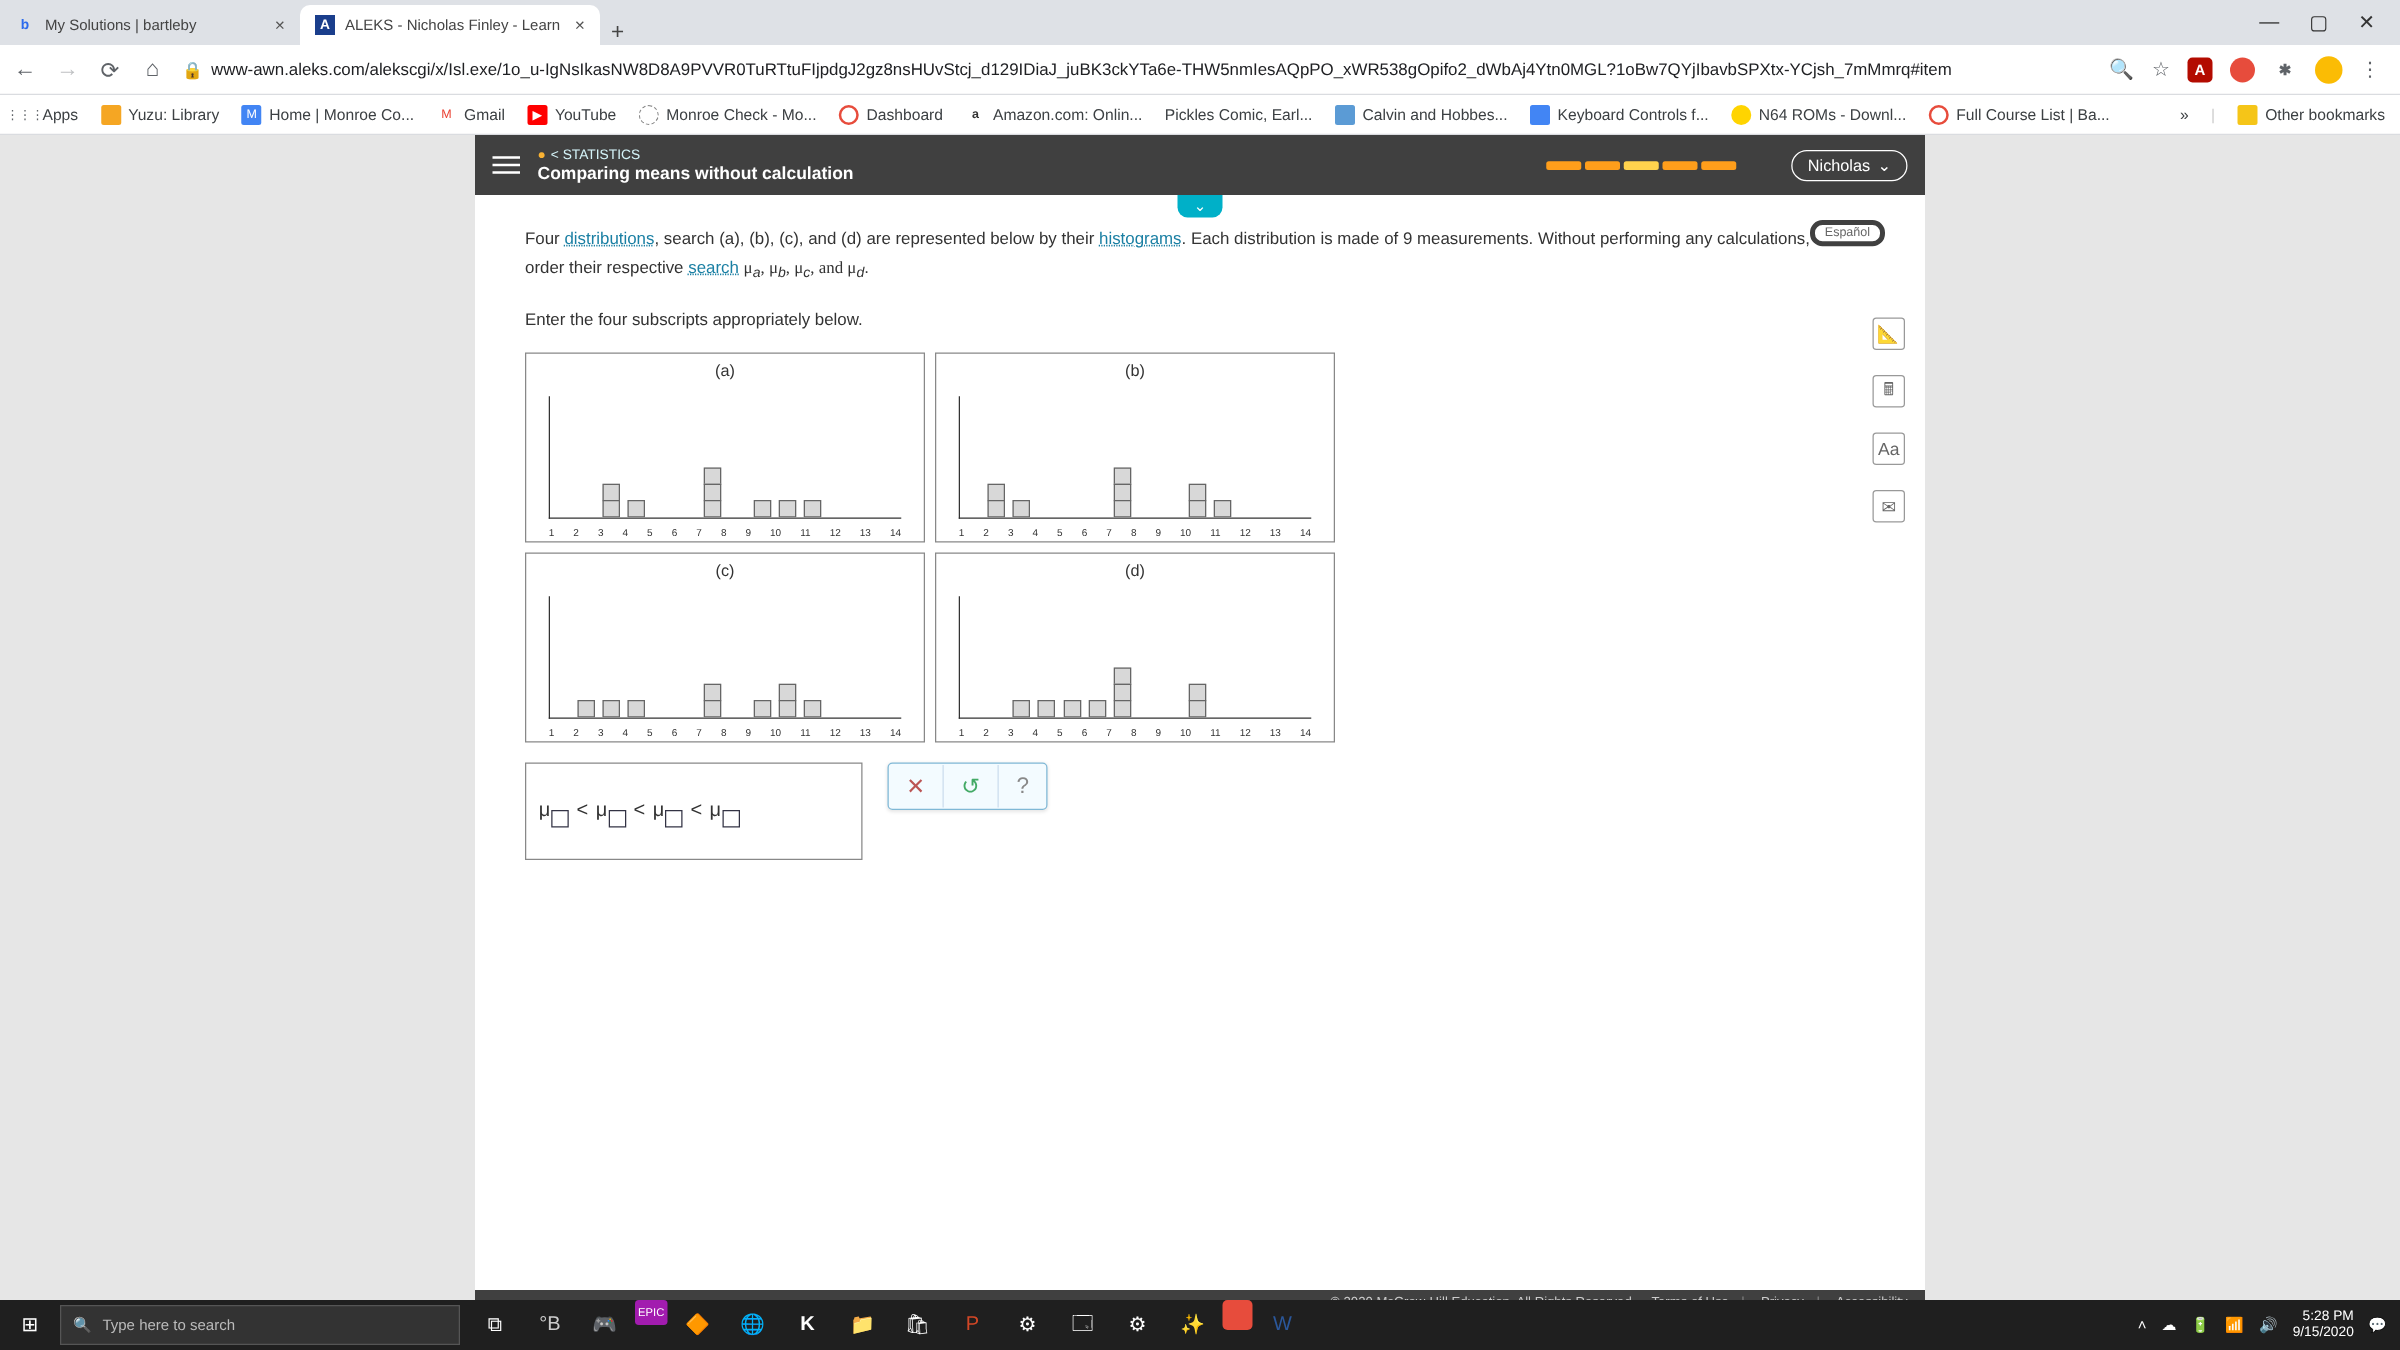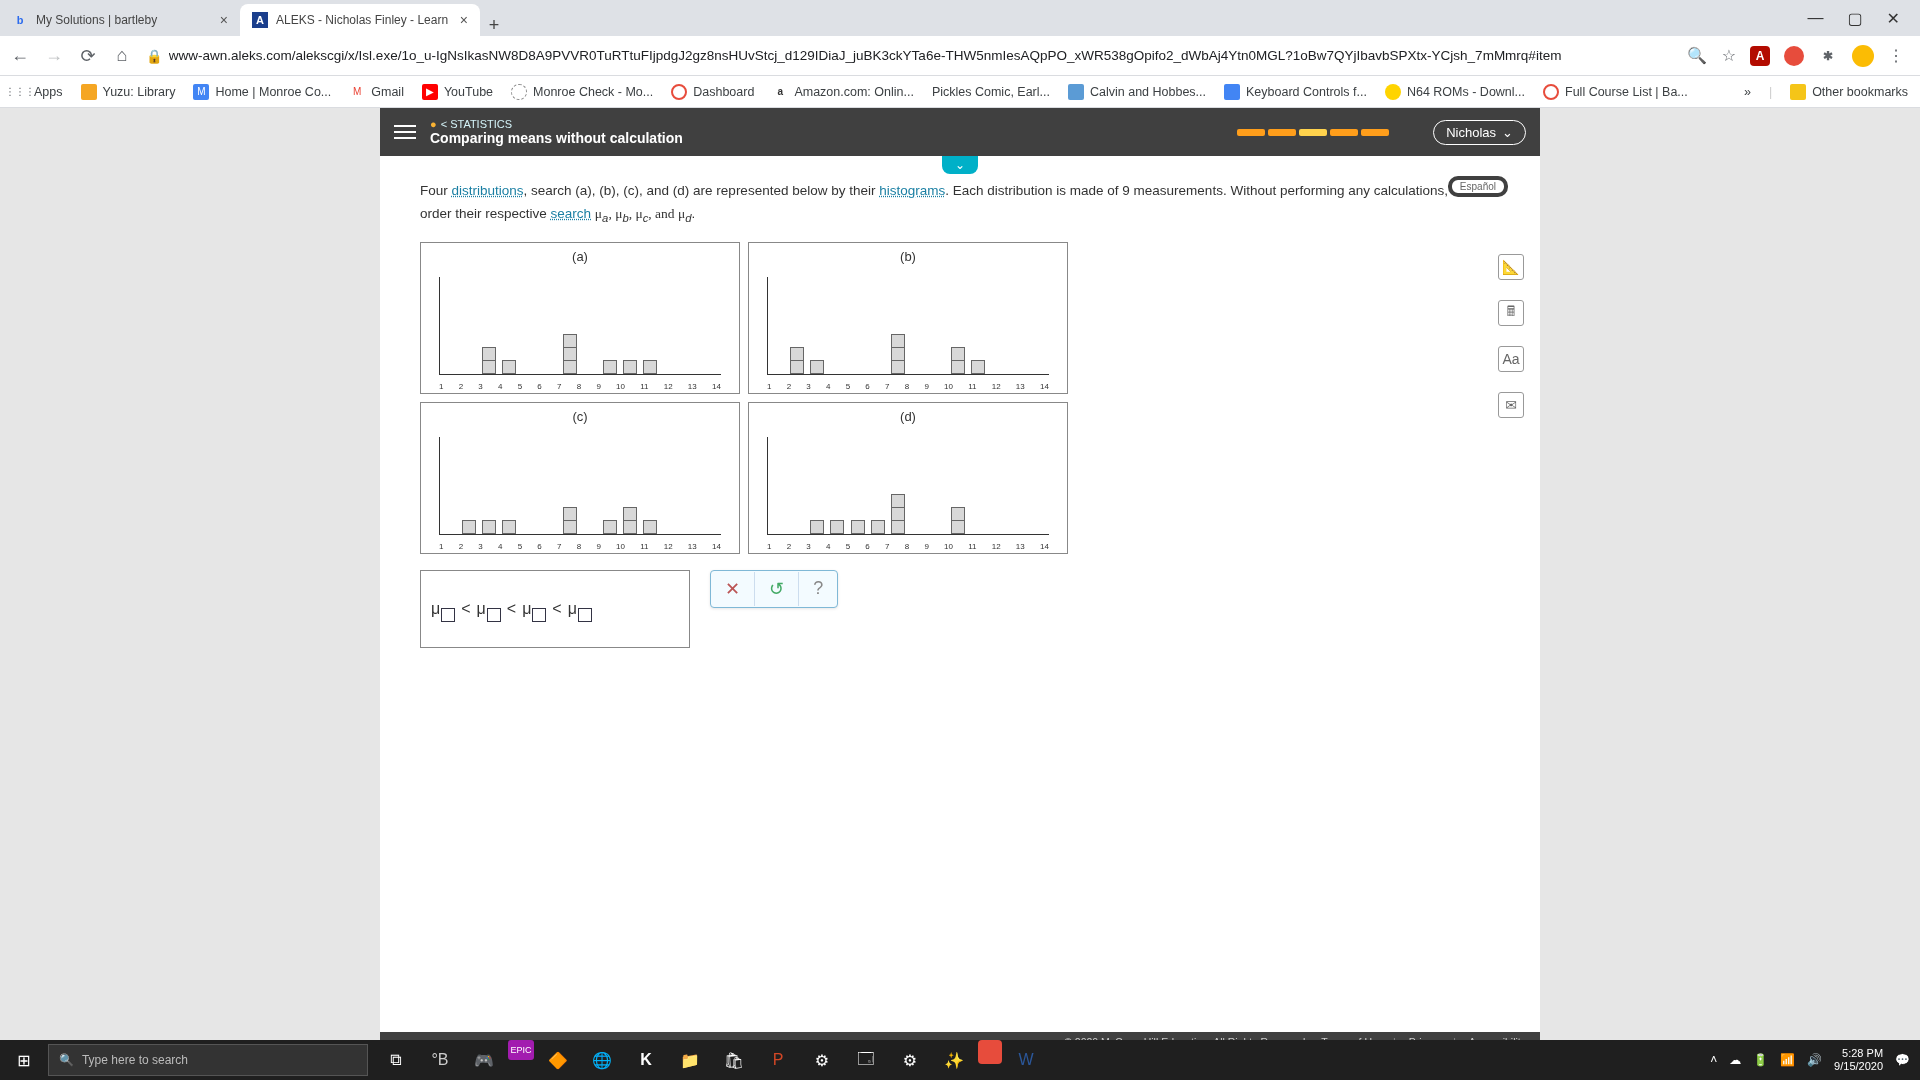--- a/index.html
+++ b/index.html
@@ -229,20 +229,21 @@
         <div class="tool">📐</div>
         <div class="tool">🖩</div>
         <div class="tool">Aa</div>
         <div class="tool">✉</div>
       </div>
 
       <p class="q-text">
         <span>Four </span><a class="q-link">distributions</a><span>, search (a), (b), (c), and (d) are represented below by their </span><a class="q-link">histograms</a><span>. Each distribution is made of 9 measurements. Without performing any calculations, order their respective </span><a class="q-link">search</a>
         <span class="mu"> μ</span><sub>a</sub><span class="mu">, μ</span><sub>b</sub><span class="mu">, μ</span><sub>c</sub><span class="mu">, and μ</span><sub>d</sub><span>.</span>
       </p>
+      <p class="q-text" style="margin-top:16px">Enter the four subscripts appropriately below.</p>
 
       <div class="grid-plots" id="plots">
           <div class="plot">
             <div class="plot-label">(a)</div>
             <div class="yaxis"></div>
             <div class="axis"></div>
             <div class="bars">
               <div class="col"></div>
               <div class="col"></div>
               <div class="col">

